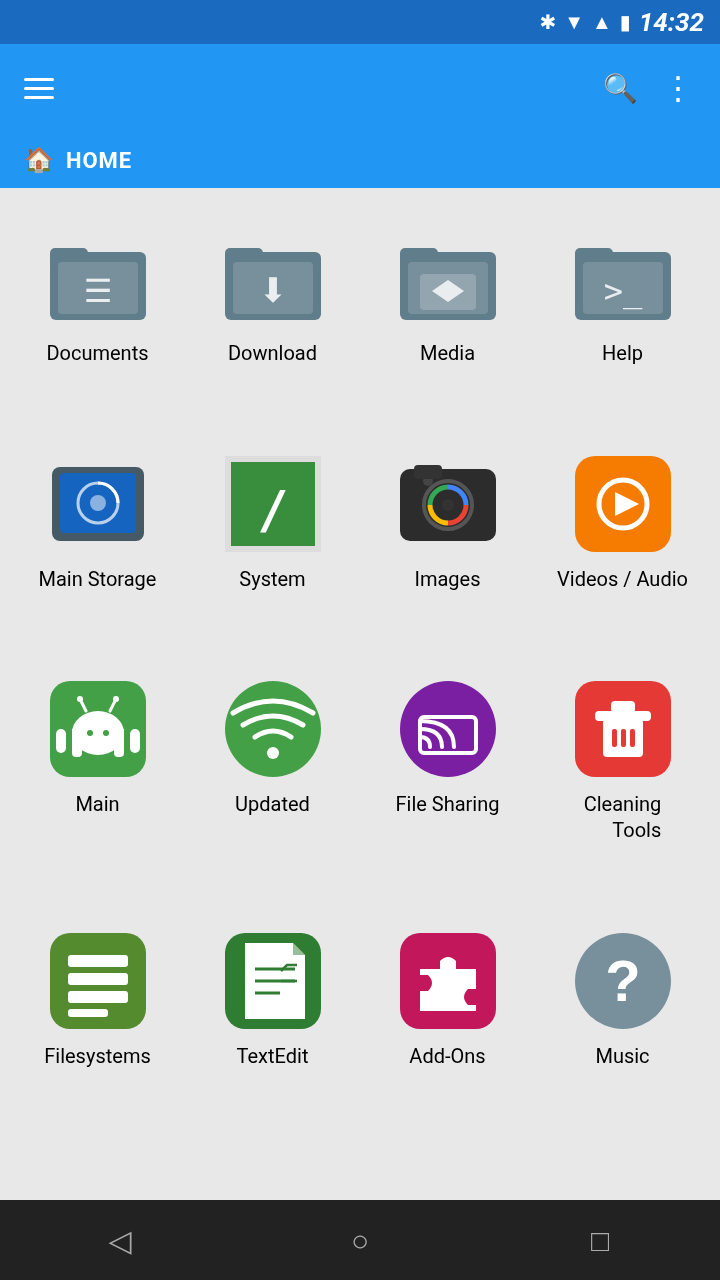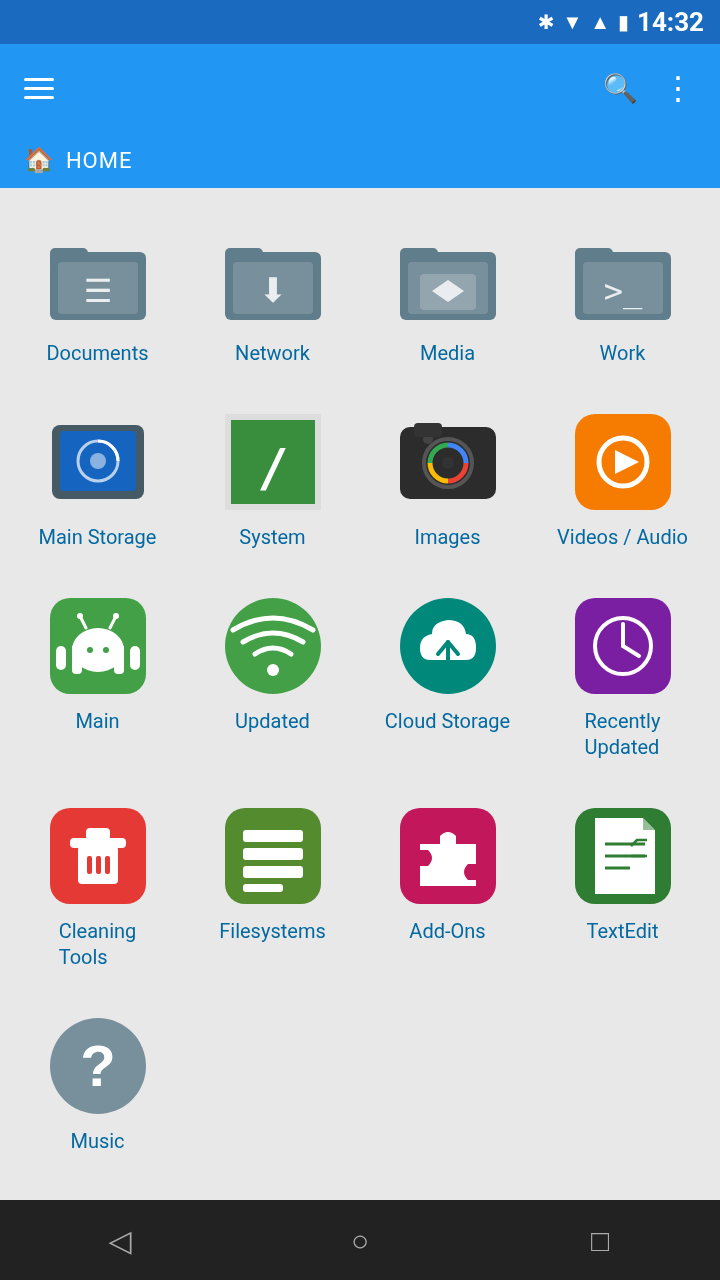--- a/index.html
+++ b/index.html
@@ -25,20 +25,21 @@
     }
     .status-icons {
       display: flex;
       align-items: center;
       gap: 8px;
     }
     .status-text {
       color: white;
       font-size: 26px;
       font-weight: bold;
+      font-style: italic;
     }
     .status-icon {
       color: white;
       font-size: 20px;
     }
 
     
     .top-bar {
       background: #2196F3;
       height: 88px;
@@ -84,21 +85,21 @@
       padding: 0 24px;
       gap: 12px;
     }
     .breadcrumb-icon {
       color: white;
       font-size: 24px;
     }
     .breadcrumb-text {
       color: white;
       font-size: 22px;
-      font-weight: 400;
+      font-weight: 700;
       letter-spacing: 1px;
     }
 
     
     .grid-container {
       flex: 1;
       padding: 20px 10px;
       display: grid;
       grid-template-columns: repeat(4, 1fr);
       grid-template-rows: repeat(5, auto);
@@ -116,22 +117,22 @@
     .icon-wrapper {
       width: 100px;
       height: 100px;
       display: flex;
       align-items: center;
       justify-content: center;
       margin-bottom: 12px;
     }
     .icon-label {
       font-size: 20px;
-      color: #0369a1;
-      text-align: left;
+      color: #000000;
+      text-align: right;
       line-height: 1.3;
     }
 
     
     .bottom-nav {
       background: #222;
       height: 80px;
       display: flex;
       align-items: center;
       justify-content: space-around;
@@ -195,21 +196,21 @@
 
   <div class="grid-item">
     <div class="icon-wrapper">
       <svg width="100" height="88" viewBox="0 0 100 88">
         <rect x="2" y="18" width="96" height="68" rx="6" fill="#607d8b"></rect>
         <rect x="2" y="14" width="38" height="18" rx="5" fill="#607d8b"></rect>
         <rect x="10" y="28" width="80" height="52" rx="4" fill="#78909c"></rect>
         <text x="50" y="68" text-anchor="middle" font-size="34" fill="rgba(255,255,255,0.85)">⬇</text>
       </svg>
     </div>
-    <span class="icon-label">Network</span>
+    <span class="icon-label">Download</span>
   </div>
 
   <div class="grid-item">
     <div class="icon-wrapper">
       <svg width="100" height="88" viewBox="0 0 100 88">
         <rect x="2" y="18" width="96" height="68" rx="6" fill="#607d8b"></rect>
         <rect x="2" y="14" width="38" height="18" rx="5" fill="#607d8b"></rect>
         <rect x="10" y="28" width="80" height="52" rx="4" fill="#78909c"></rect>
         <rect x="22" y="40" width="56" height="36" rx="4" fill="rgba(255,255,255,0.2)"></rect>
         <polygon points="50,46 66,57 50,68 34,57" fill="rgba(255,255,255,0.8)"></polygon>
@@ -220,21 +221,21 @@
 
   <div class="grid-item">
     <div class="icon-wrapper">
       <svg width="100" height="88" viewBox="0 0 100 88">
         <rect x="2" y="18" width="96" height="68" rx="6" fill="#607d8b"></rect>
         <rect x="2" y="14" width="38" height="18" rx="5" fill="#607d8b"></rect>
         <rect x="10" y="28" width="80" height="52" rx="4" fill="#78909c"></rect>
         <text x="50" y="68" text-anchor="middle" font-size="32" fill="rgba(255,255,255,0.85)" font-family="monospace">&gt;_</text>
       </svg>
     </div>
-    <span class="icon-label">Work</span>
+    <span class="icon-label">Help</span>
   </div>
 
   <div class="grid-item">
     <div class="icon-wrapper">
       <svg width="96" height="90" viewBox="0 0 96 90">
         <rect x="2" y="8" width="92" height="74" rx="8" fill="#455a64"></rect>
         <rect x="10" y="14" width="76" height="60" rx="4" fill="#1565c0"></rect>
         <circle cx="48" cy="44" r="20" fill="none" stroke="rgba(255,255,255,0.7)" stroke-width="3"></circle>
         <circle cx="48" cy="44" r="8" fill="rgba(255,255,255,0.5)"></circle>
         <path d="M48 24 A20 20 0 0 1 68 44" stroke="white" stroke-width="3" fill="none"></path>
@@ -316,45 +317,36 @@
         <circle cx="48" cy="48" r="48" fill="#43a047"></circle>
         <circle cx="48" cy="72" r="6" fill="white"></circle>
         <path d="M30 56 Q48 44 66 56" stroke="white" stroke-width="5" fill="none" stroke-linecap="round"></path>
         <path d="M18 44 Q48 26 78 44" stroke="white" stroke-width="5" fill="none" stroke-linecap="round"></path>
         <path d="M8 32 Q48 8 88 32" stroke="white" stroke-width="5" fill="none" stroke-linecap="round"></path>
       </svg>
     </div>
     <span class="icon-label">Updated</span>
   </div>
 
-  <div class="grid-item">
-    <div class="icon-wrapper">
-      <svg width="96" height="96" viewBox="0 0 96 96">
-        <circle cx="48" cy="48" r="48" fill="#00897b"></circle>
-        <path d="M30 62 Q20 62 20 50 Q20 38 32 36 Q32 24 48 22 Q64 22 66 36 Q76 36 76 50 Q76 62 66 62 Z" fill="white"></path>
-        <polyline points="38,56 48,44 58,56" stroke="#00897b" stroke-width="4" fill="none" stroke-linecap="round" stroke-linejoin="round"></polyline>
-        <line x1="48" y1="44" x2="48" y2="66" stroke="#00897b" stroke-width="4" stroke-linecap="round"></line>
-      </svg>
-    </div>
-    <span class="icon-label">Cloud Storage</span>
-  </div>
-
-
-
-  <div class="grid-item">
-    <div class="icon-wrapper">
-      <svg width="96" height="96" viewBox="0 0 96 96">
-        <rect x="0" y="0" width="96" height="96" rx="20" fill="#7b1fa2"></rect>
-        <circle cx="48" cy="48" r="28" fill="none" stroke="white" stroke-width="4"></circle>
-        <line x1="48" y1="26" x2="48" y2="48" stroke="white" stroke-width="4" stroke-linecap="round"></line>
-        <line x1="48" y1="48" x2="64" y2="58" stroke="white" stroke-width="4" stroke-linecap="round"></line>
-      </svg>
-    </div>
-    <span class="icon-label">Recently<br>Updated</span>
-  </div>
+
+
+  <div class="grid-item">
+    <div class="icon-wrapper">
+      <svg width="96" height="96" viewBox="0 0 96 96">
+        <circle cx="48" cy="48" r="48" fill="#7b1fa2"></circle>
+
+        <rect x="20" y="36" width="56" height="36" rx="4" fill="none" stroke="white" stroke-width="4"></rect>
+        <path d="M20 56 Q30 56 30 66" stroke="white" stroke-width="4" fill="none" stroke-linecap="round"></path>
+        <path d="M20 48 Q42 48 42 66" stroke="white" stroke-width="4" fill="none" stroke-linecap="round"></path>
+        <path d="M20 40 Q54 40 54 66" stroke="white" stroke-width="4" fill="none" stroke-linecap="round"></path>
+      </svg>
+    </div>
+    <span class="icon-label">File Sharing</span>
+  </div>
+
 
   <div class="grid-item">
     <div class="icon-wrapper">
       <svg width="96" height="96" viewBox="0 0 96 96">
         <rect x="0" y="0" width="96" height="96" rx="20" fill="#e53935"></rect>
 
         <rect x="28" y="38" width="40" height="38" rx="4" fill="white"></rect>
         <rect x="20" y="30" width="56" height="10" rx="4" fill="white"></rect>
         <rect x="36" y="20" width="24" height="12" rx="4" fill="white"></rect>
         <rect x="37" y="48" width="5" height="18" rx="2" fill="#e53935"></rect>
@@ -375,45 +367,45 @@
         <rect x="18" y="58" width="60" height="12" rx="3" fill="white"></rect>
         <rect x="18" y="76" width="40" height="8" rx="3" fill="white"></rect>
       </svg>
     </div>
     <span class="icon-label">Filesystems</span>
   </div>
 
   <div class="grid-item">
     <div class="icon-wrapper">
       <svg width="96" height="96" viewBox="0 0 96 96">
-        <rect x="0" y="0" width="96" height="96" rx="20" fill="#c2185b"></rect>
-
-        <path d="M20 36 L40 36 L40 28 Q48 20 56 28 L56 36 L76 36 L76 56 L68 56 Q60 64 68 72 L76 72 L76 78 L20 78 L20 58 L28 58 Q36 50 28 42 L20 42 Z" fill="white"></path>
-      </svg>
-    </div>
-    <span class="icon-label">Add-Ons</span>
-  </div>
-
-  <div class="grid-item">
-    <div class="icon-wrapper">
-      <svg width="96" height="96" viewBox="0 0 96 96">
         <rect x="0" y="0" width="96" height="96" rx="20" fill="#2e7d32"></rect>
 
         <path d="M20 10 L68 10 L80 22 L80 86 L20 86 Z" fill="white"></path>
         <path d="M68 10 L68 22 L80 22" fill="#2e7d32" opacity="0.5"></path>
 
         <line x1="30" y1="36" x2="70" y2="36" stroke="#2e7d32" stroke-width="3"></line>
         <line x1="30" y1="48" x2="70" y2="48" stroke="#2e7d32" stroke-width="3"></line>
         <line x1="30" y1="60" x2="55" y2="60" stroke="#2e7d32" stroke-width="3"></line>
 
         <path d="M56 38 L62 32 L72 32" stroke="#2e7d32" stroke-width="2.5" fill="none"></path>
         <path d="M56 48 L72 48" stroke="#2e7d32" stroke-width="2.5" fill="none"></path>
       </svg>
     </div>
     <span class="icon-label">TextEdit</span>
+  </div>
+
+  <div class="grid-item">
+    <div class="icon-wrapper">
+      <svg width="96" height="96" viewBox="0 0 96 96">
+        <rect x="0" y="0" width="96" height="96" rx="20" fill="#c2185b"></rect>
+
+        <path d="M20 36 L40 36 L40 28 Q48 20 56 28 L56 36 L76 36 L76 56 L68 56 Q60 64 68 72 L76 72 L76 78 L20 78 L20 58 L28 58 Q36 50 28 42 L20 42 Z" fill="white"></path>
+      </svg>
+    </div>
+    <span class="icon-label">Add-Ons</span>
   </div>
 
   <div class="grid-item">
     <div class="icon-wrapper">
       <svg width="96" height="96" viewBox="0 0 96 96">
         <circle cx="48" cy="48" r="48" fill="#78909c"></circle>
         <text x="48" y="68" text-anchor="middle" font-size="58" fill="white" font-family="Arial, sans-serif" font-weight="bold">?</text>
       </svg>
     </div>
     <span class="icon-label">Music</span>

